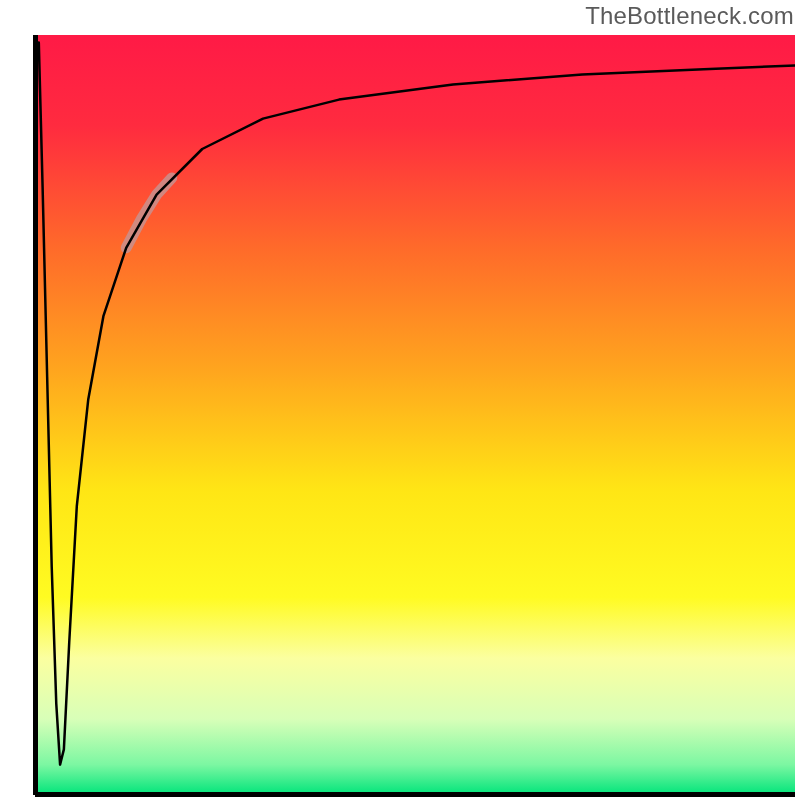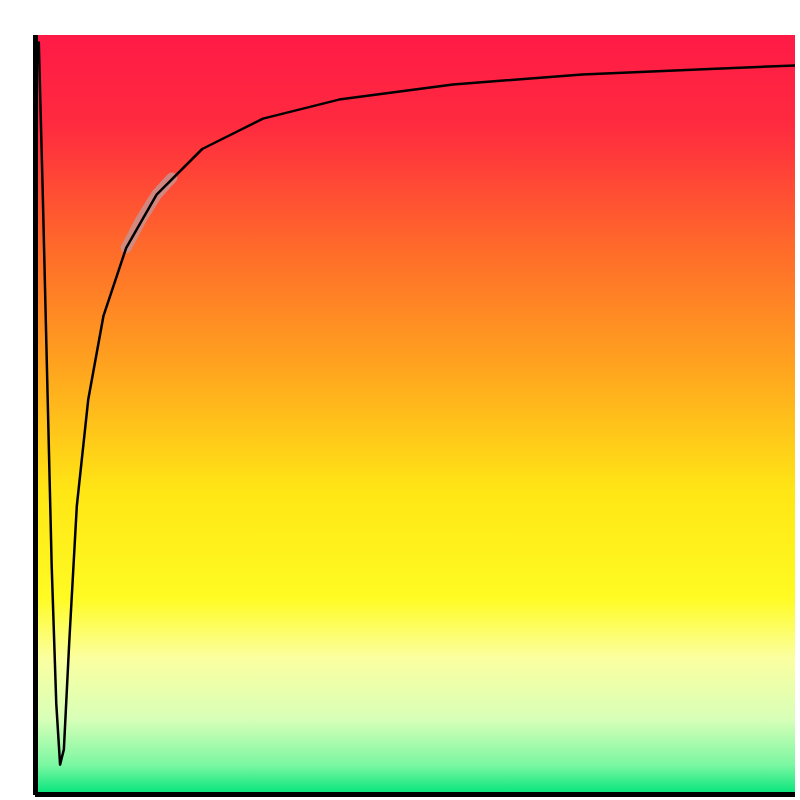--- a/index.html
+++ b/index.html
@@ -51,20 +51,21 @@
     left: 35px;
     top: 792px;
     width: 760px;
     height: 5px;
   }
 </style>
 </head>
 <body>
 
 <div class="frame">
+  <div class="watermark">TheBottleneck.com</div>
 
   <div class="plot-area">
     <svg class="bg" width="760" height="760" viewBox="0 0 760 760" preserveAspectRatio="none">
       <defs>
         <linearGradient id="grad" x1="0" y1="0" x2="0" y2="1">
             <stop offset="0.0%" stop-color="#ff1a46"></stop>
             <stop offset="12.0%" stop-color="#ff2b3f"></stop>
             <stop offset="28.0%" stop-color="#ff6a2a"></stop>
             <stop offset="44.0%" stop-color="#ffa51e"></stop>
             <stop offset="60.0%" stop-color="#ffe615"></stop>

